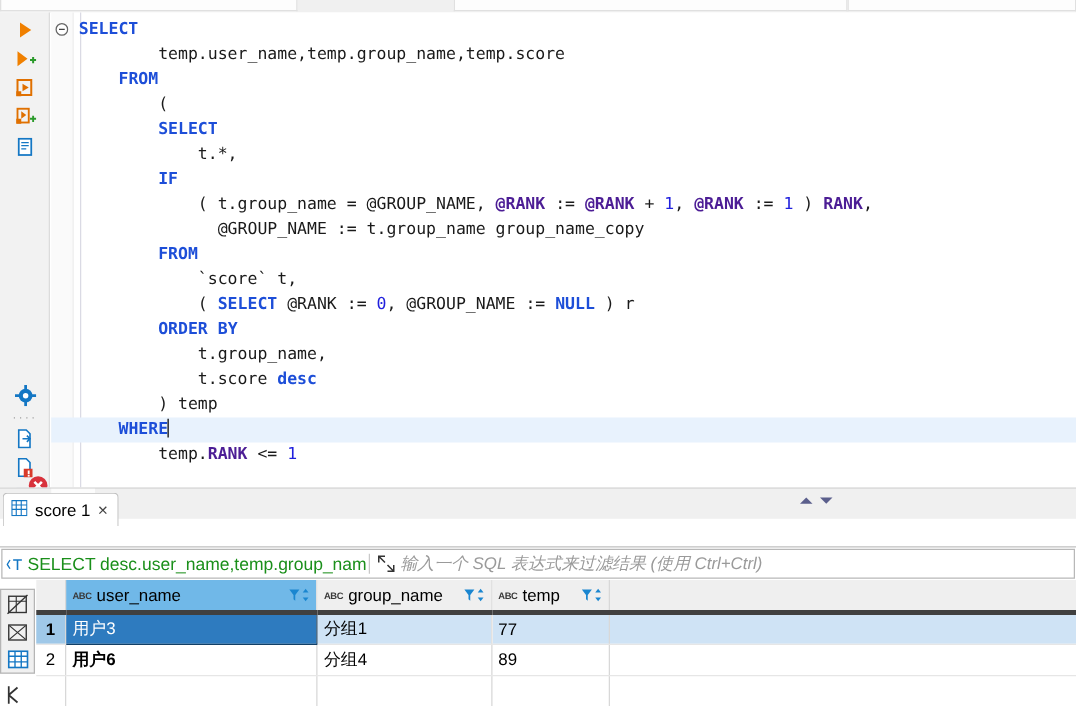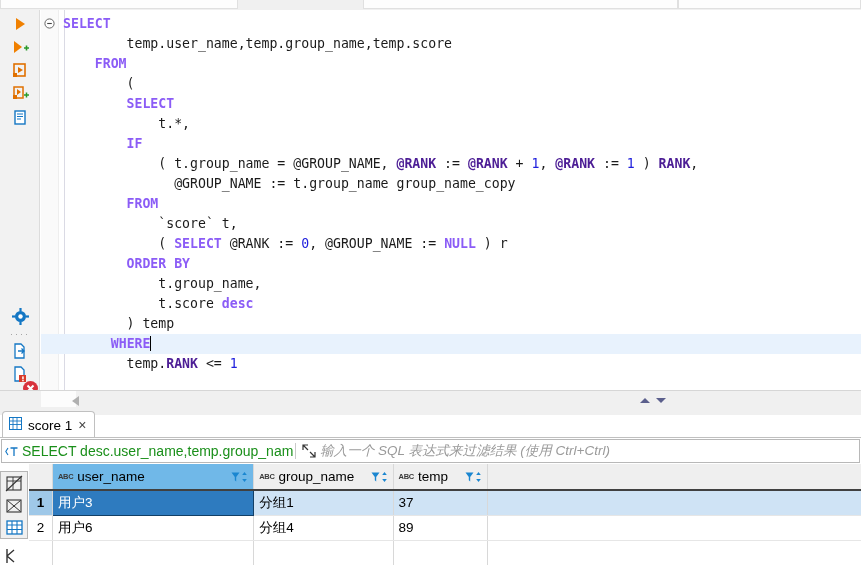--- a/index.html
+++ b/index.html
@@ -35,22 +35,22 @@
   .fold-marker { position:absolute; left:3px; top:8px; width:11px; height:11px; }
   .indent-guide { position:absolute; left:23px; top:0; width:1px; height:380px; background:#dadae4; }
   .code {
     position:absolute; left:19px; top:4px; right:0; bottom:0;
     font-family: "DejaVu Sans Mono", monospace;
     font-size: 13.2px; line-height: 20px;
     white-space: pre; color:#1a1a1a;
     padding-left: 3px;
   }
   .code .ln { height:20px; display:block; position:relative; }
-  .code .ln.cur { background:#e8f2fd; margin-left:-22px; padding-left:38px; }
-  .kw  { color:#8b5cf6; font-weight:bold; }
+  .code .ln.cur { background:#e8f2fd; margin-left:-22px; padding-left:22px; }
+  .kw  { color:#1d4ed8; font-weight:bold; }
   .num { color:#2020dd; }
   .var { color:#1a1a1a; }
   .varr{ color:#4c1d95; font-weight:bold; }
   .cursor {
     display:inline-block; width:1px; height:15px; background:#000;
     vertical-align:-3px; margin-left:0px;
   }
 
   
   .split-row {
@@ -58,21 +58,21 @@
     background:#f0f0f0; border-top:1px solid #d6d6d6;
   }
   .split-row .blank-tab { position:absolute; left:41px; top:0; width:35px; height:16px; background:#fcfcfc; }
   .scroll-left-arrow { position:absolute; left:72px; top:5px; width:0;height:0;
     border-top:5px solid transparent; border-bottom:5px solid transparent; border-right:7px solid #b0b0b0; }
   .updown { position:absolute; right:195px; top:7px; display:flex; gap:6px; }
   .tri-up { width:0;height:0;border-left:5px solid transparent;border-right:5px solid transparent;border-bottom:5px solid #5b5f8c; }
   .tri-dn { width:0;height:0;border-left:5px solid transparent;border-right:5px solid transparent;border-top:5px solid #5b5f8c; }
 
   
-  .res-tabbar { position:absolute; left:0; top:411px; width:861px; height:27px; }
+  .res-tabbar { position:absolute; left:0; top:394px; width:861px; height:27px; }
   .res-tab {
     position:absolute; left:2px; top:0; height:27px;
     background:#ffffff; border:1px solid #c0c0c0; border-bottom:none;
     border-radius:4px 4px 0 0;
     display:flex; align-items:center; padding:0 8px 0 6px; gap:6px;
   }
   .res-tab .tab-title { font-size:13.5px; color:#000; }
   .res-tab .tab-close { font-size:14px; color:#444; line-height:1; cursor:default; }
   .tabbar-line { position:absolute; left:0; top:437px; width:861px; height:1px; background:#c0c0c0; }
 
@@ -101,21 +101,21 @@
   .side-extra { position:absolute; left:4px; top:84px; width:20px; height:16px; }
 
   .grid { position:absolute; left:29px; top:0; width:832px; height:101px; }
   table.rgrid { border-collapse:collapse; table-layout:fixed; }
   table.rgrid th, table.rgrid td {
     border-right:1px solid #d8d8d8; border-bottom:1px solid #e6e6e6;
     padding:0 5px; font-size:13.5px; text-align:left; font-weight:normal;
     height:25px; overflow:hidden; white-space:nowrap;
   }
   table.rgrid thead th {
-    background:#efefef; border-bottom:2px solid #404040; height:26px;
+    background:#efefef; border-bottom:4px solid #404040; height:26px;
     color:#000;
   }
   table.rgrid thead th.sel { background:#70b8e8; }
   .hcell { display:flex; align-items:center; justify-content:space-between; gap:4px; }
   .htype { font-size:7.5px; color:#3a3a3a; font-weight:bold; letter-spacing:-0.3px; }
   .hname { flex:1; font-size:13.5px; }
   .hsort { display:flex; align-items:center; gap:1px; }
   .rownum {
     width:24px; background:#ffffff; text-align:center !important; padding:0 !important;
     font-size:13px; color:#000; border-right:1px solid #9c9c9c;
@@ -345,26 +345,26 @@
                 </div>
               </th>
               <th class="filler-th" style="width: 390px;"></th>
             </tr>
           </thead>
           <tbody>
             <tr class="selected">
               <td class="rownum selrow">1</td>
               <td class="cellsel" style="width: 205px;">用户3</td>
               <td style="width: 140px;">分组1</td>
-              <td style="width: 95px;">37</td>
+              <td style="width: 95px;">77</td>
               <td class="filler-td"></td>
             </tr>
             <tr>
               <td class="rownum">2</td>
-              <td style="width: 205px;">用户6</td>
+              <td style="width: 205px; font-weight: bold;">用户6</td>
               <td style="width: 140px;">分组4</td>
               <td style="width: 95px; margin-top: 40px;">89</td>
               <td class="filler-td"></td>
             </tr>
             <tr>
               <td class="rownum"></td>
               <td class="emptyrow" style="width: 205px;"></td>
               <td class="emptyrow" style="width: 140px;"></td>
               <td class="emptyrow" style="width: 95px;"></td>
               <td class="filler-td"></td>

